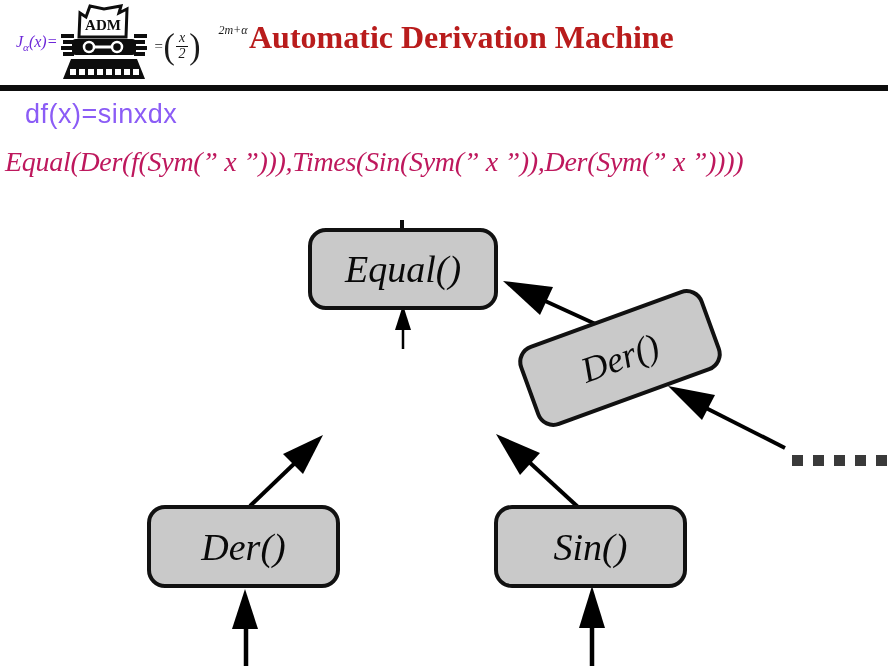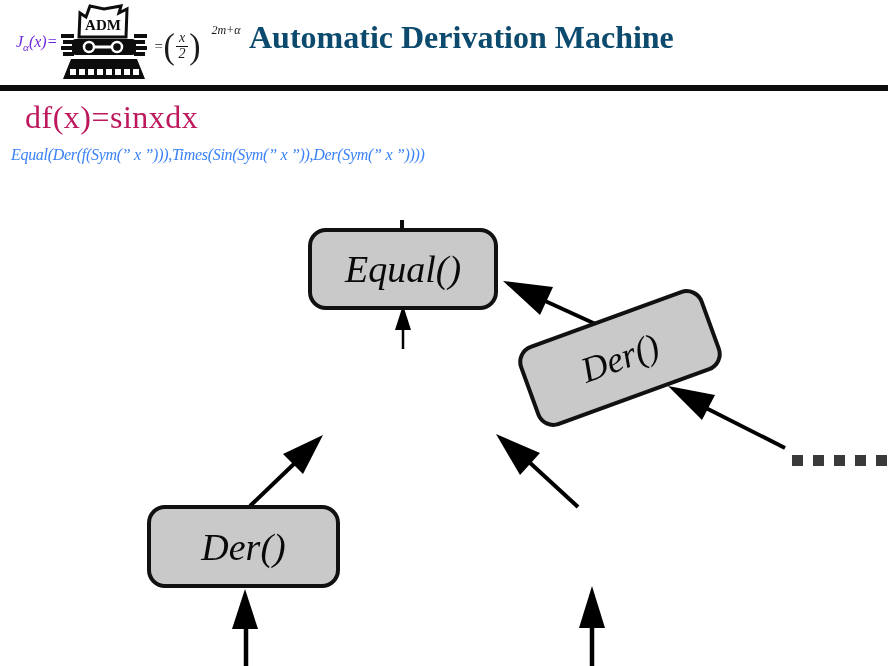--- a/index.html
+++ b/index.html
@@ -11,34 +11,34 @@
   .header{position:absolute;left:0;top:0;width:888px;height:85px;background:#fff;}
   .logo-cluster{position:absolute;left:16px;top:2px;height:82px;display:flex;align-items:center;}
   .j-formula{font-family:"Liberation Serif",serif;font-style:italic;font-size:16px;color:#6d28d9;white-space:nowrap;}
   .j-formula sub{font-size:11px;}
   .typewriter{margin:0 2px;}
   .r-formula{font-family:"Liberation Serif",serif;font-style:italic;font-size:15px;color:#1a1a1a;
     display:flex;align-items:center;white-space:nowrap;margin-top:6px;}
   .r-formula .paren{font-size:34px;font-weight:300;transform:scaleY(1.05);line-height:0;font-style:normal;}
   .frac{display:inline-flex;flex-direction:column;align-items:center;margin:0 1px;line-height:1.05;font-size:14px;}
   .frac .num{border-bottom:1.5px solid #111;padding:0 3px;}
-  .sup{font-size:12px;position:relative;top:-16px;margin-left:11px;}
+  .sup{font-size:12px;position:relative;top:-16px;margin-left:18px;}
   .title{
     position:absolute;left:249px;top:19px;width:420px;
     font-family:"Liberation Serif",serif;font-weight:bold;font-size:32px;
-    color:#0c4a6e;letter-spacing:0px;white-space:nowrap;
+    color:#b91c1c;letter-spacing:0px;white-space:nowrap;
   }
   .separator{position:absolute;left:0;top:85px;width:888px;height:6px;background:#0d0d0d;}
   
   .equation{
-    position:absolute;left:25px;top:99px;font-size:32px;color:#be185d;
-    font-family:Liberation Serif, serif;letter-spacing:0.5px;
+    position:absolute;left:25px;top:99px;font-size:27px;color:#8b5cf6;
+    font-family:Liberation Sans, sans-serif;letter-spacing:0.5px;
   }
   .expression{
-    position:absolute;left:11px;top:146px;font-size:16px;color:#3b82f6;
+    position:absolute;left:5px;top:146px;font-size:28px;color:#be185d;
     font-family:"Liberation Serif",serif;font-style:italic;white-space:nowrap;letter-spacing:-0.3px;
   }
   
   .diagram{position:absolute;left:0;top:0;width:744px;height:666px;}
   .arrow-layer{position:absolute;left:0;top:0;z-index:1;}
   .node{
     position:absolute;z-index:2;background:#c9c9c9;border:4px solid #111;border-radius:18px;
     display:flex;align-items:center;justify-content:center;
     font-family:"Liberation Serif",serif;font-style:italic;font-size:38px;color:#090909;
     box-sizing:border-box;
@@ -161,13 +161,16 @@
 
   <div class="node node-equal">
     <span>Equal()</span>
   </div>
   <div class="node node-der-rot">
     <span>Der()</span>
   </div>
   <div class="node node-der">
     <span>Der()</span>
   </div>
+  <div class="node node-sin">
+    <span>Sin()</span>
+  </div>
 </div>
 
 </body></html>

